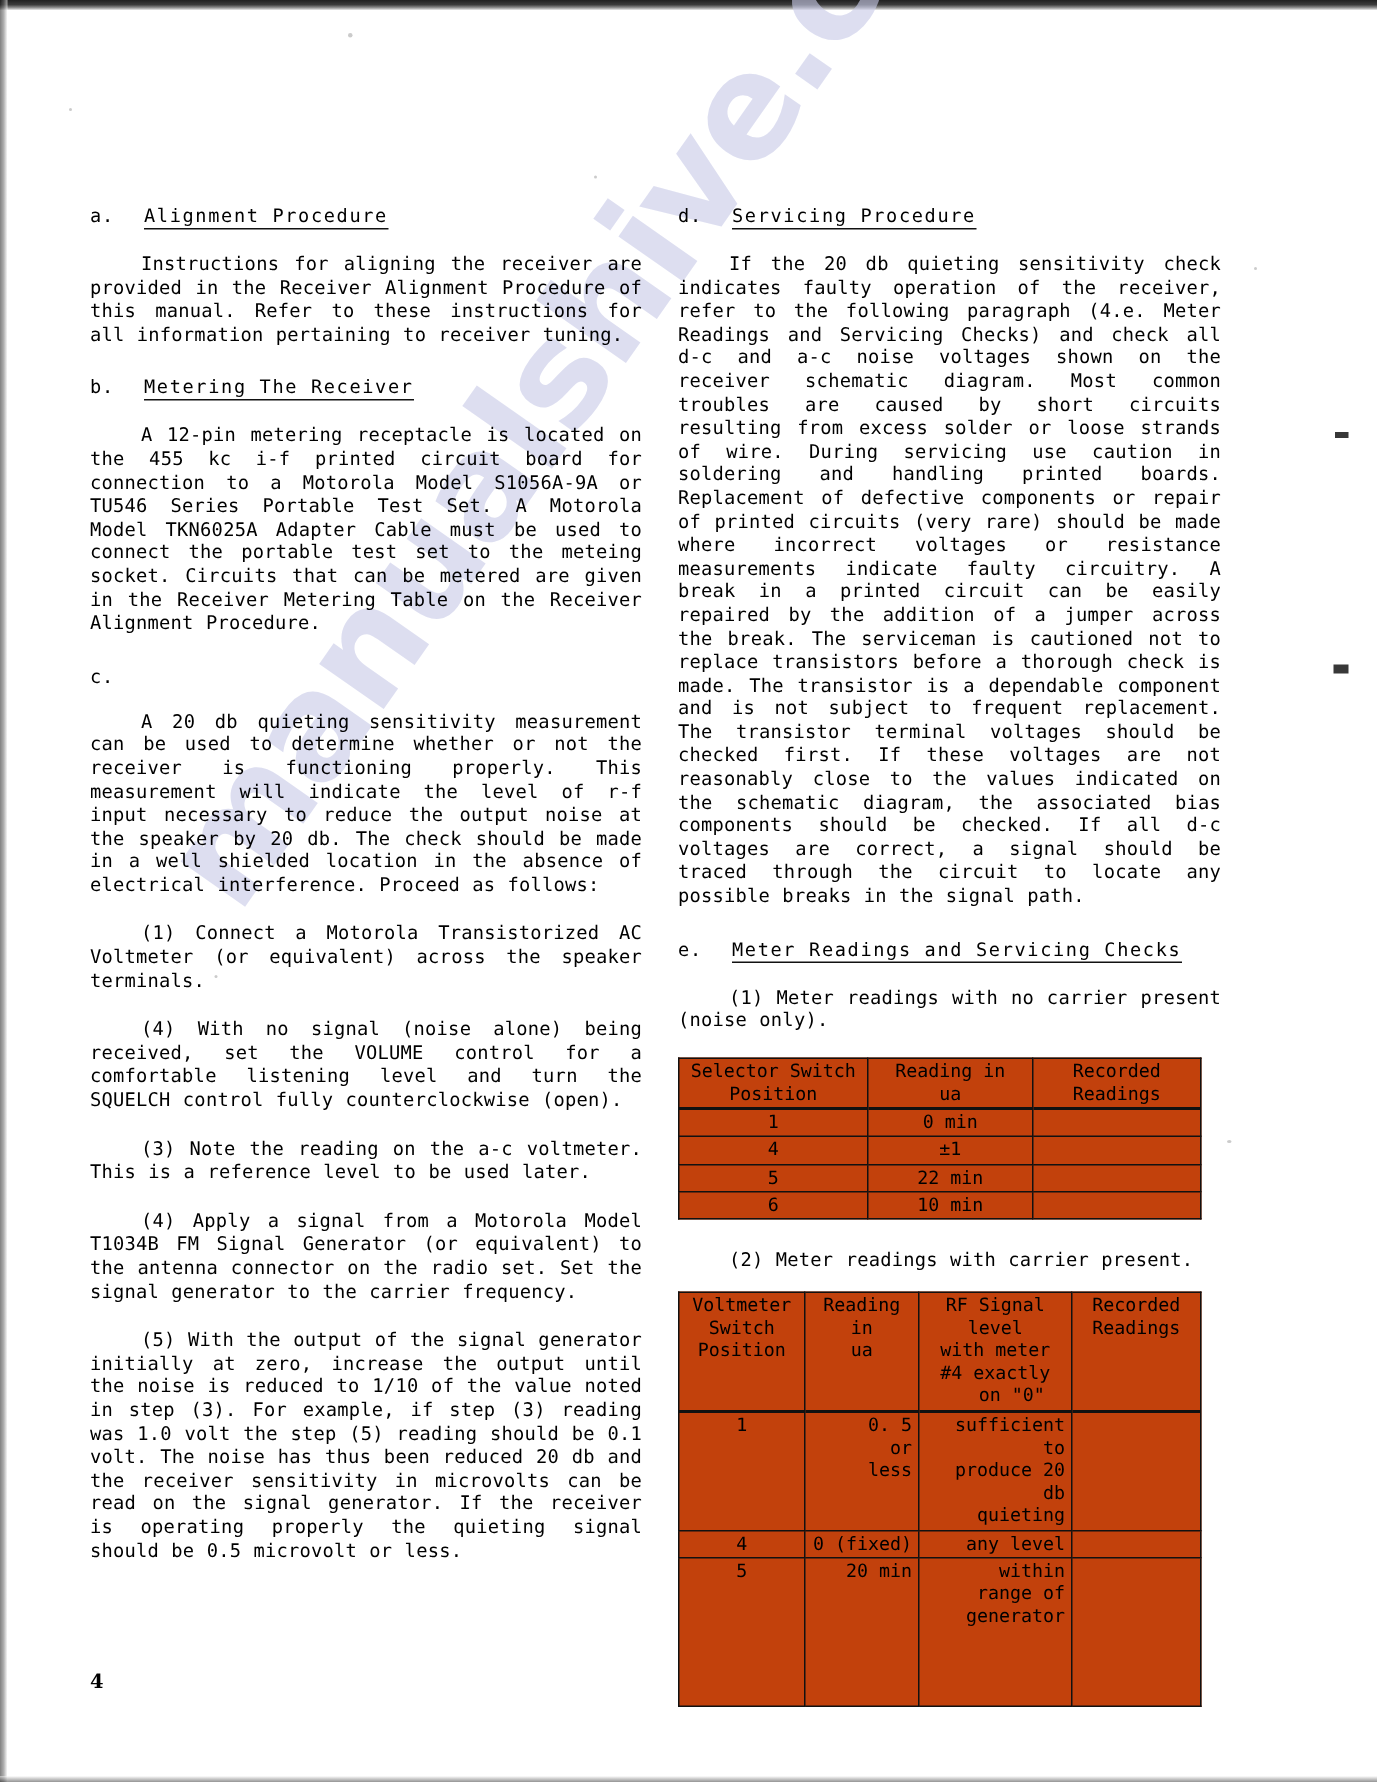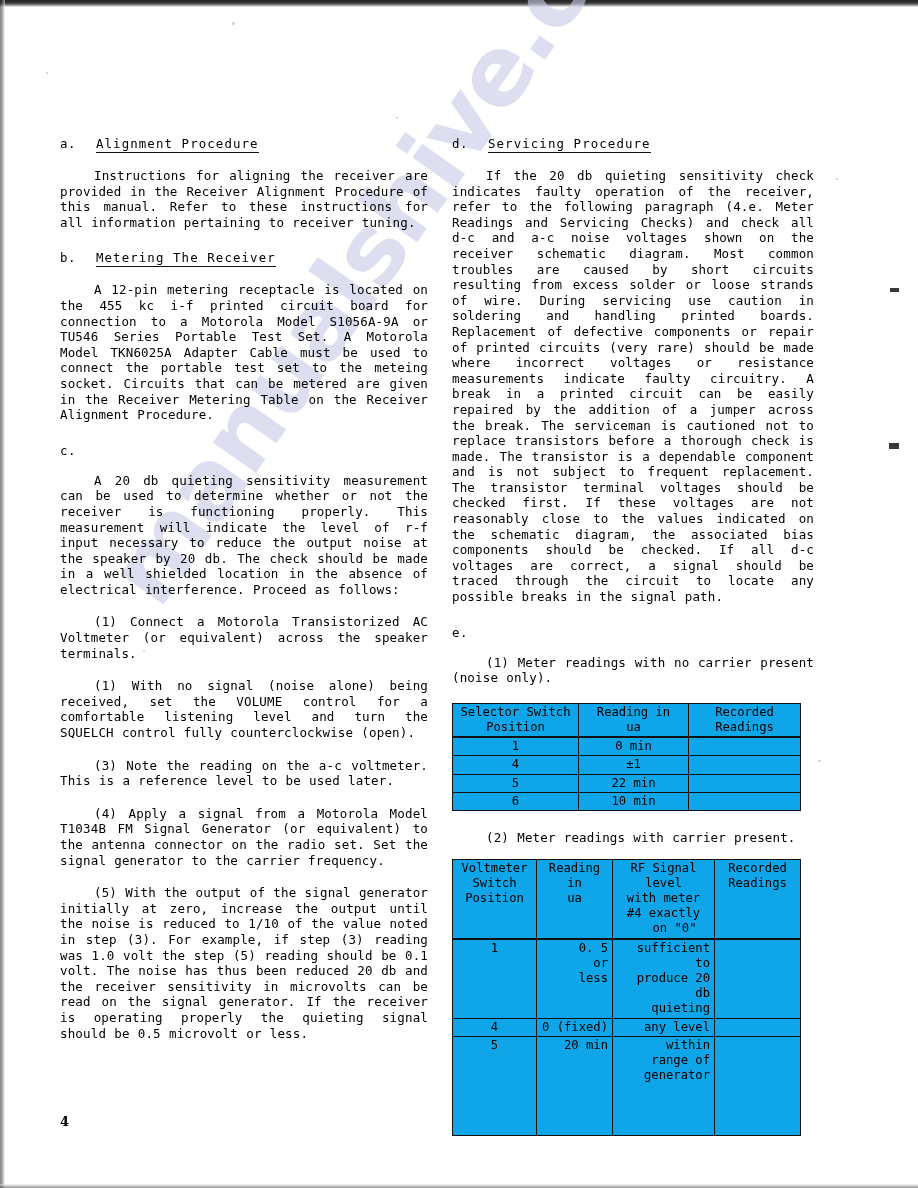--- a/index.html
+++ b/index.html
@@ -108,21 +108,21 @@
   .gap-m { height: 16px; }
   .gap-l { height: 19px; }
 
   
   table.mtr {
     border-collapse: collapse;
     width: 348px;
     font-size: 12.2px;
     line-height: 15.2px;
     table-layout: fixed;
-    background: #0ea5e9;
+    background: #c2410c;
   }
   table.mtr td, table.mtr th {
     border: 1.3px solid #111;
     padding: 1px 4px;
     font-weight: normal;
     vertical-align: top;
   }
   table.mtr thead td { text-align: center; }
   table.mtr thead tr td { border-bottom-width: 2.6px; }
   td.ctr { text-align: center; }
@@ -194,21 +194,21 @@
 
     <div class="heading">
       <span class="lbl">c.</span>
     </div>
     <div class="gap-s"></div>
     <p class="body indent">A 20 db quieting sensitivity measurement can be used to determine whether or not the receiver is functioning properly. This measurement will indicate the level of r-f input necessary to reduce the output noise at the speaker by 20 db. The check should be made in a well shielded location in the absence of electrical interference. Proceed as follows:</p>
 
     <div class="gap-m"></div>
     <p class="body indent">(1)  Connect a Motorola Transistorized AC Voltmeter (or equivalent) across the speaker terminals.</p>
     <div class="gap-m"></div>
-    <p class="body indent">(1)  With no signal (noise alone) being received, set the VOLUME control for a comfortable listening level and turn the SQUELCH control fully counterclockwise (open).</p>
+    <p class="body indent">(4)  With no signal (noise alone) being received, set the VOLUME control for a comfortable listening level and turn the SQUELCH control fully counterclockwise (open).</p>
     <div class="gap-m"></div>
     <p class="body indent">(3)  Note the reading on the a-c voltmeter. This is a reference level to be used later.</p>
     <div class="gap-m"></div>
     <p class="body indent">(4)  Apply a signal from a Motorola Model T1034B FM Signal Generator (or equivalent) to the antenna connector on the radio set. Set the signal generator to the carrier frequency.</p>
     <div class="gap-m"></div>
     <p class="body indent">(5)  With the output of the signal generator initially at zero, increase the output until the noise is reduced to 1/10 of the value noted in step (3). For example, if step (3) reading was 1.0 volt the step (5) reading should be 0.1 volt. The noise has thus been reduced 20 db and the receiver sensitivity in microvolts can be read on the signal generator. If the receiver is operating properly the quieting signal should be 0.5 microvolt or less.</p>
 
   </div>
 
   <div class="col col-right">
@@ -217,20 +217,21 @@
       <span class="lbl">d.</span>
       <span class="ttl">Servicing Procedure</span>
     </div>
     <div class="gap-s"></div>
     <p class="body indent">If the 20 db quieting sensitivity check indicates faulty operation of the receiver, refer to the following paragraph (4.e. Meter Readings and Servicing Checks) and check all d-c and a-c noise voltages shown on the receiver schematic diagram. Most common troubles are caused by short circuits resulting from excess solder or loose strands of wire. During servicing use caution in soldering and handling printed boards. Replacement of defective components or repair of printed circuits (very rare) should be made where incorrect voltages or resistance measurements indicate faulty circuitry. A break in a printed circuit can be easily repaired by the addition of a jumper across the break. The serviceman is cautioned not to replace transistors before a thorough check is made. The transistor is a dependable component and is not subject to frequent replacement. The transistor terminal voltages should be checked first. If these voltages are not reasonably close to the values indicated on the schematic diagram, the associated bias components should be checked. If all d-c voltages are correct, a signal should be traced through the circuit to locate any possible breaks in the signal path.</p>
 
     <div class="gap-l"></div>
 
     <div class="heading">
       <span class="lbl">e.</span>
+      <span class="ttl">Meter Readings and Servicing Checks</span>
     </div>
     <div class="gap-s"></div>
 
     <p class="body indent">(1)  Meter readings with no carrier present (noise only).</p>
 
     <div class="gap-m"></div>
 
     <div class="tbl-wrap">
       <table class="mtr t1">
         <colgroup>

